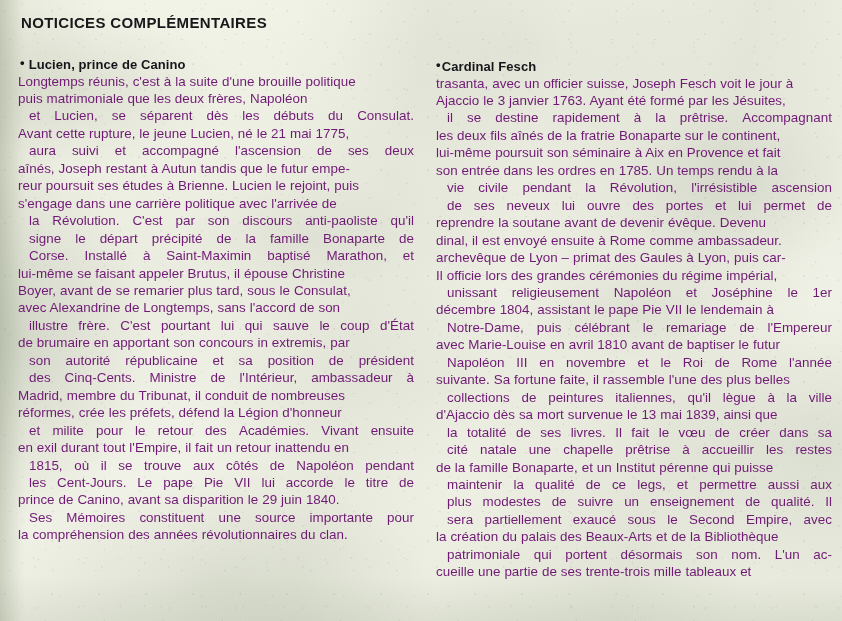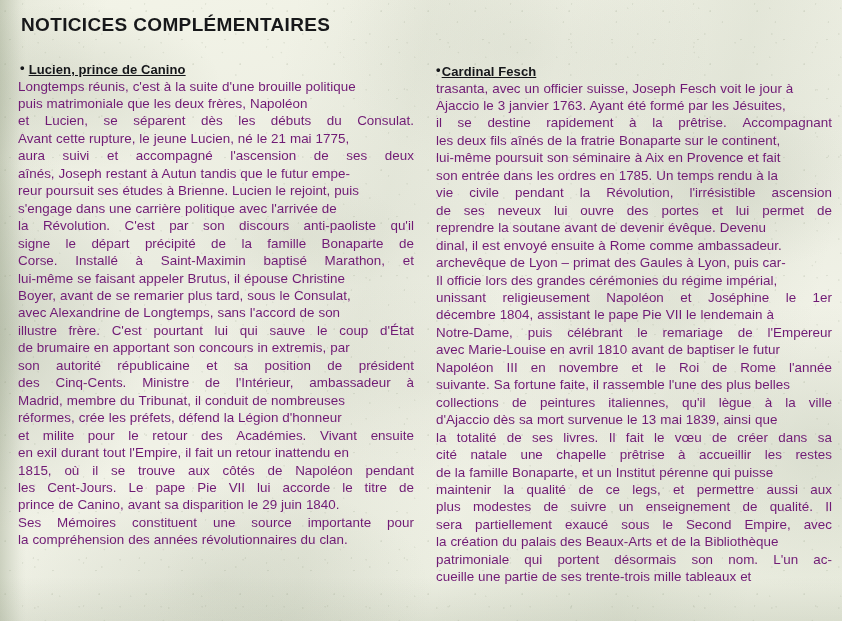--- a/index.html
+++ b/index.html
@@ -74,21 +74,21 @@
   
   #content {
     position: absolute;
     inset: 0;
     padding: 14px 4px 0 18px;
     box-sizing: border-box;
   }
 
   #page-title {
     font-weight: bold;
-    font-size: 19px;
+    font-size: 15px;
     letter-spacing: 0.35px;
     color: #17181a;
     margin: 0 0 24px 3px;
     white-space: nowrap;
   }
 
   #columns {
     display: flex;
     align-items: flex-start;
     gap: 22px;
@@ -101,21 +101,20 @@
     padding-top: 2px;
   }
 
   .notice-heading {
     font-weight: bold;
     font-size: 13px;
     color: #15161a;
     margin: 0 0 1px 0;
     letter-spacing: 0.1px;
     white-space: nowrap;
-    text-decoration: underline;
   }
   .notice-heading .bullet {
     display: inline-block;
     vertical-align: 0.12em;
   }
   .column.left .notice-heading .bullet { margin-right: 4px; margin-left: 2px; }
   .column.right .notice-heading .bullet { margin-right: 1px; }
 
   .notice-body {
     font-size: 13.4px;
@@ -128,20 +127,21 @@
     word-spacing: 0.2px;
   }
   .notice-body .ln {
     display: block;
     white-space: nowrap;
   }
   
   .notice-body .ln.j {
     display: flex;
     justify-content: space-between;
+    margin-left: 11px;
   }
   .notice-body .ln.j > span { display: inline-block; }
 </style>
 </head>
 <body>
 
 <div id="paper"></div>
 <div id="grain"></div>
 <div id="left-vein"></div>
 <div id="bottom-vein"></div>

